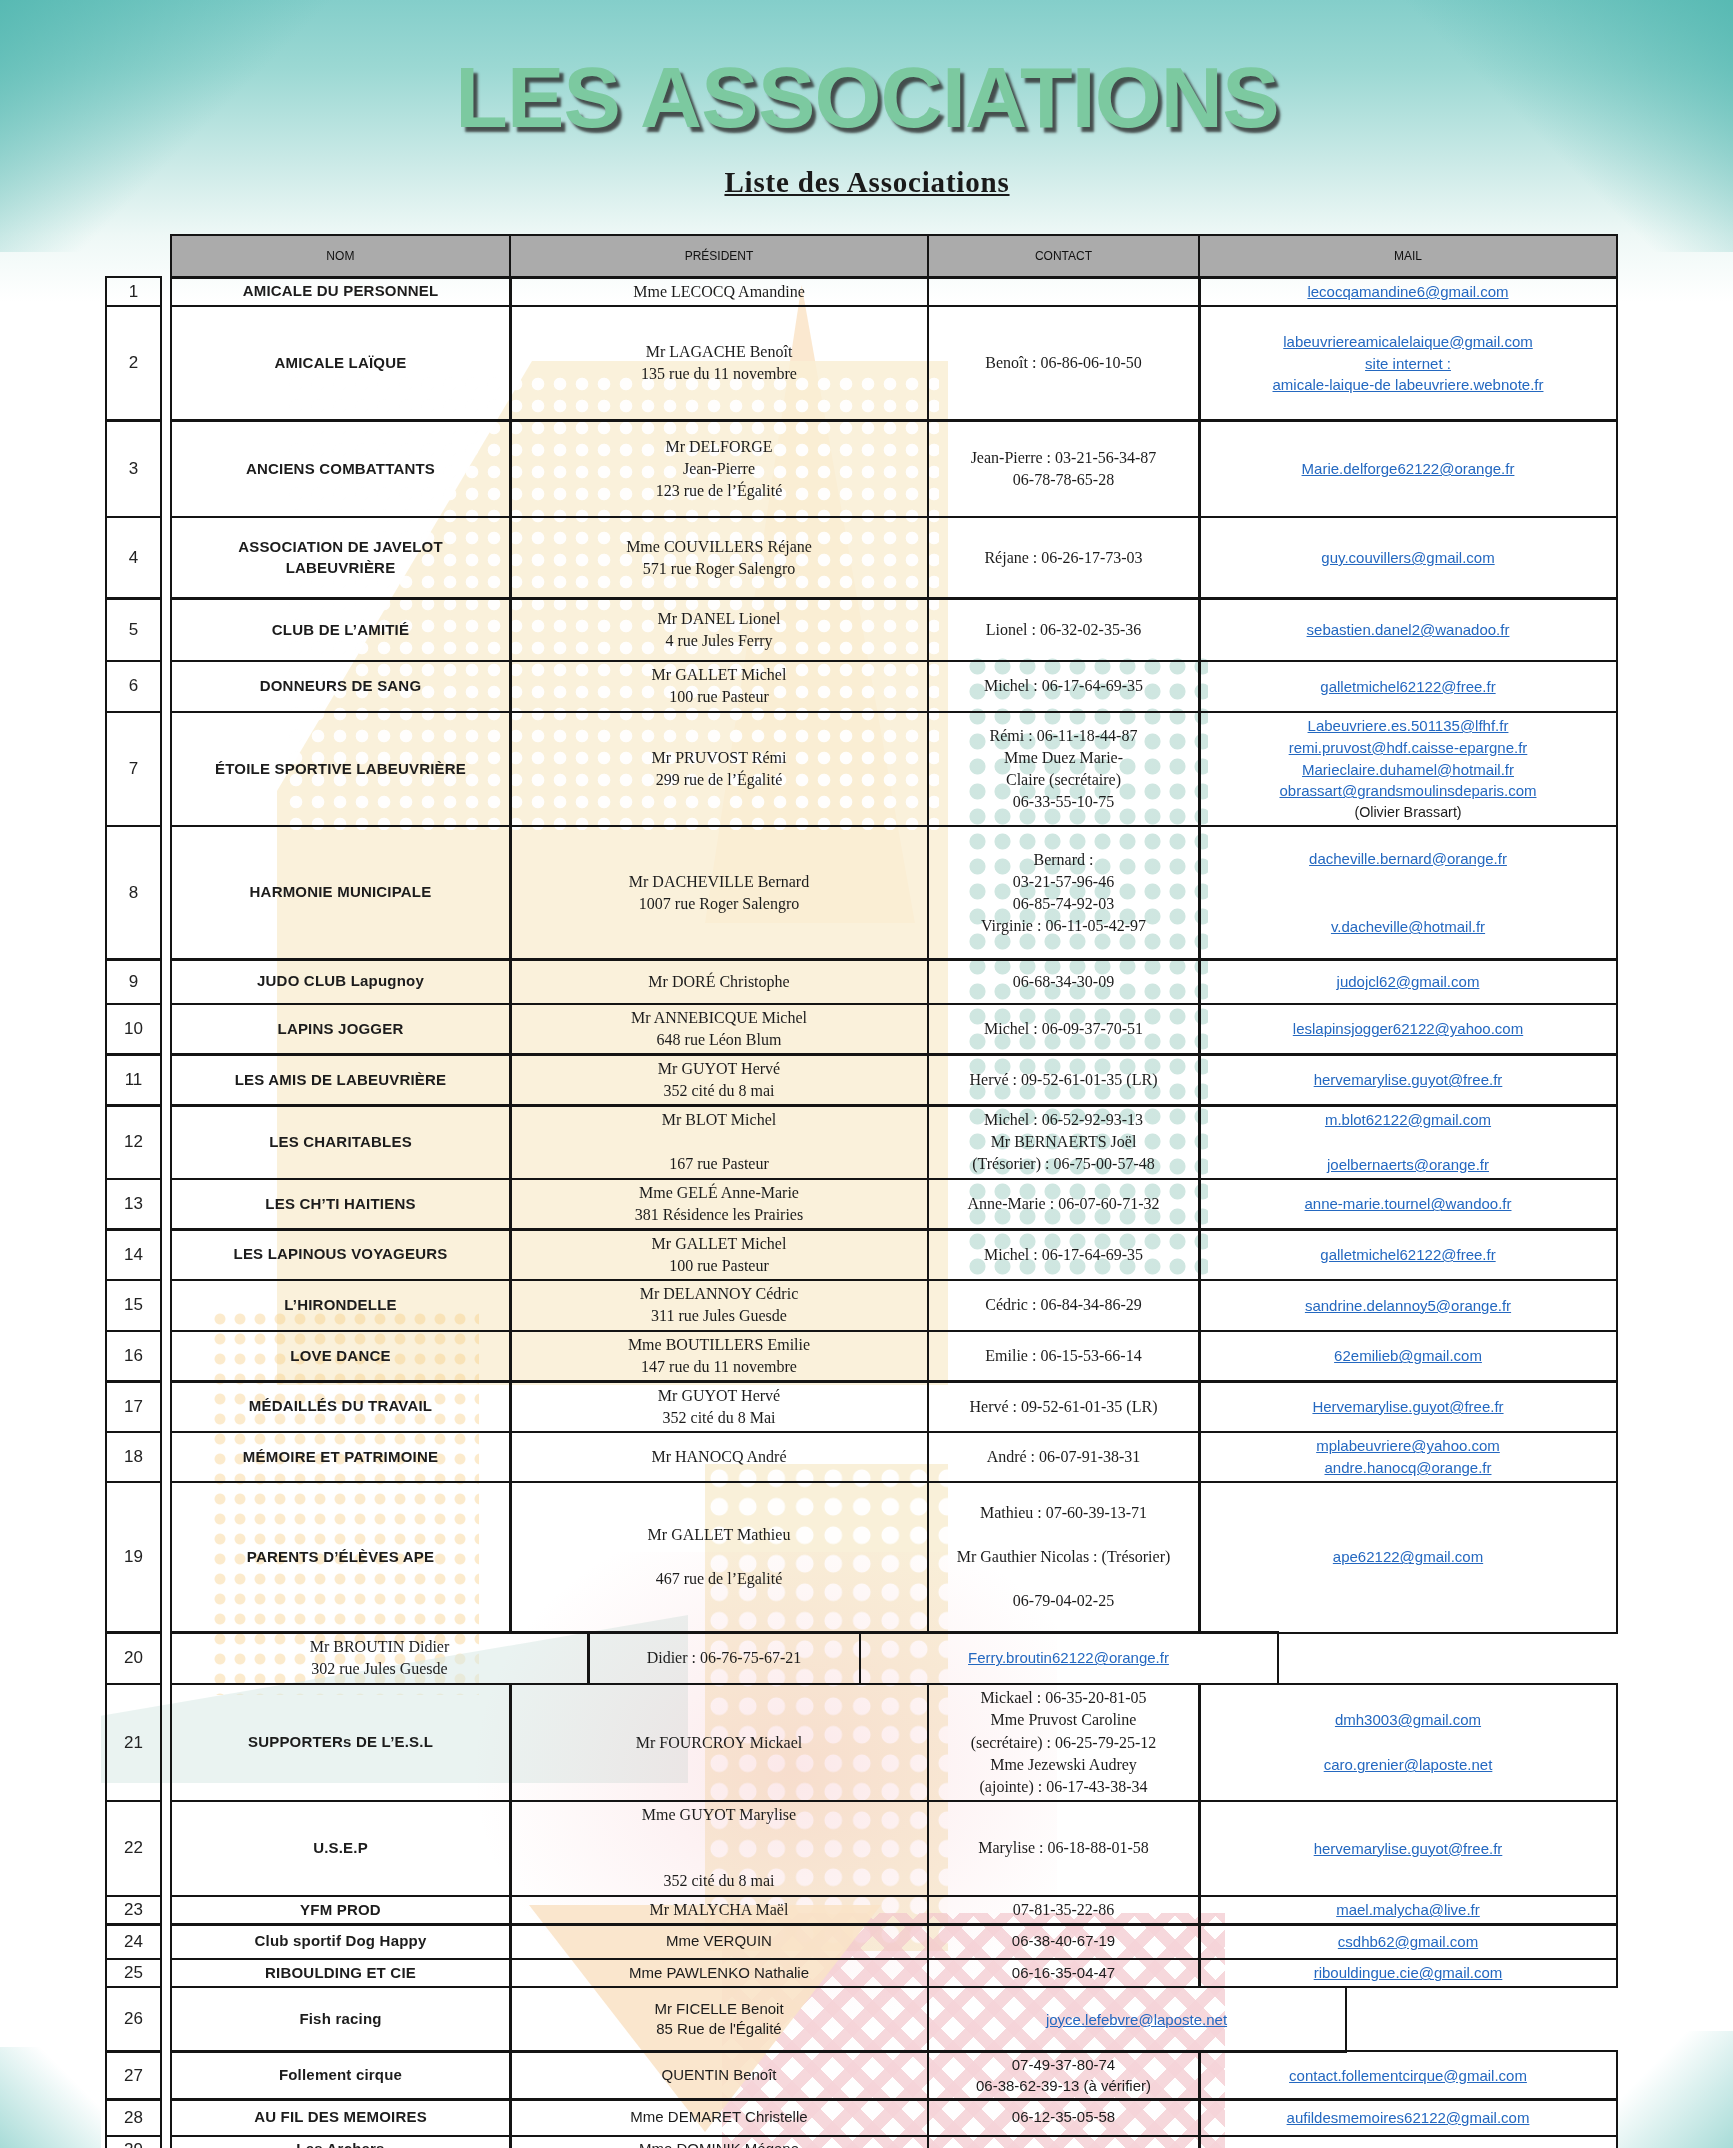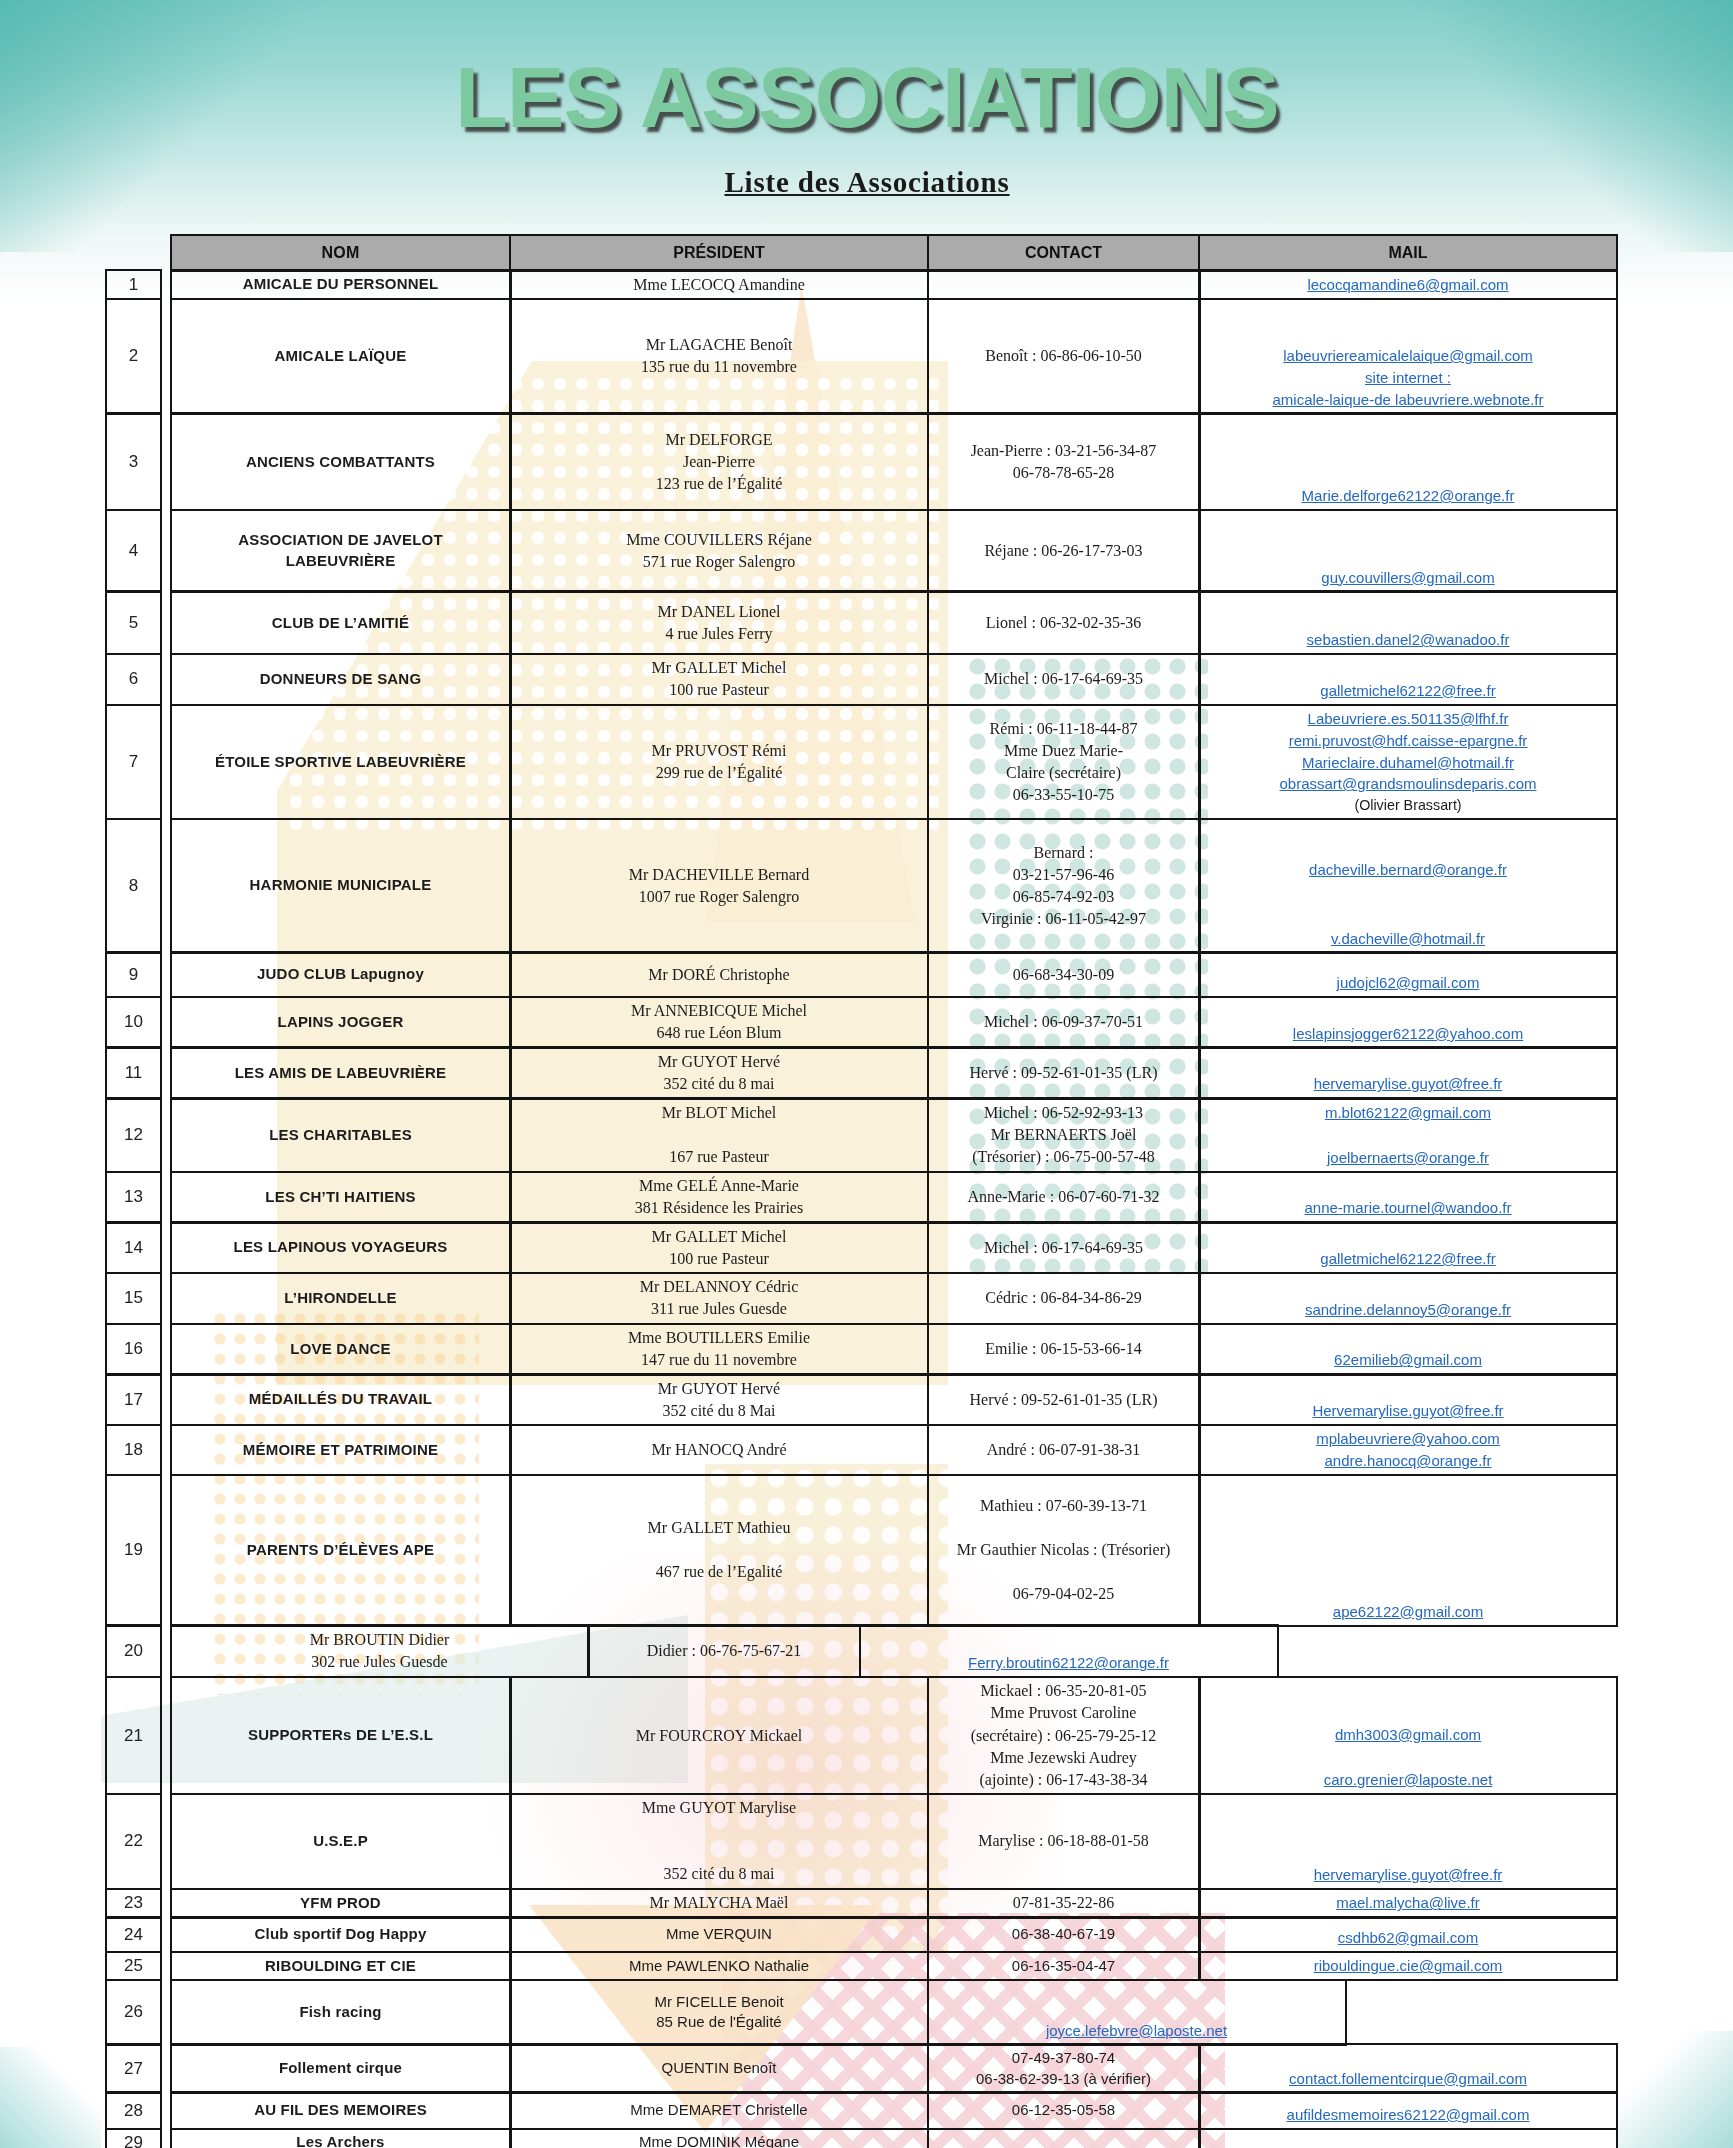--- a/index.html
+++ b/index.html
@@ -79,26 +79,26 @@
   .cell{
     border:2.5px solid #141414;margin-left:-2.5px;box-sizing:border-box;
     display:flex;flex-direction:column;justify-content:center;align-items:center;
     text-align:center;padding:2.5px 6.7px;background:transparent;
     font-family:"Liberation Serif",serif;font-size:16px;color:#1c1c1c;line-height:1.38;
   }
   .cell:first-of-type{margin-left:0;}
   .c-nom{width:342px;flex:0 0 342px;}
   .c-pres{width:420px;flex:0 0 420px;}
   .c-contact{width:274px;flex:0 0 274px;}
-  .c-mail{width:420px;flex:0 0 420px;justify-content:flex-end;}
+  .c-mail{width:420px;flex:0 0 420px;}
   .c-nom{font-family:Liberation Sans, sans-serif;font-weight:bold;font-size:15px;letter-spacing:0.2px;}
   .trow.sans .cell{font-family:"Liberation Sans",sans-serif;font-size:15px;}
   .thead .cell{
-    background:var(--header-gray,#ababab);height:38px;justify-content:center;
-    font-family:"Liberation Sans",sans-serif;font-weight:bold;font-size:16px;color:#111;
+    background:var(--header-gray,#ababab);height:45px;justify-content:center;
+    font-family:"Liberation Sans",sans-serif;font-weight:normal;font-size:12px;color:#111;
   }
   .multi{white-space:pre-line;}
   .mail-link{
     font-family:"Liberation Sans",sans-serif;font-size:15px;
     color:var(--link-blue,#2468c0);text-decoration:underline;cursor:pointer;line-height:1.45;
   }
   .mail-plain{font-family:"Liberation Sans",sans-serif;font-size:14.3px;color:#1c1c1c;line-height:1.45;}
   .mail-gap{height:23.5px;}
 
   

